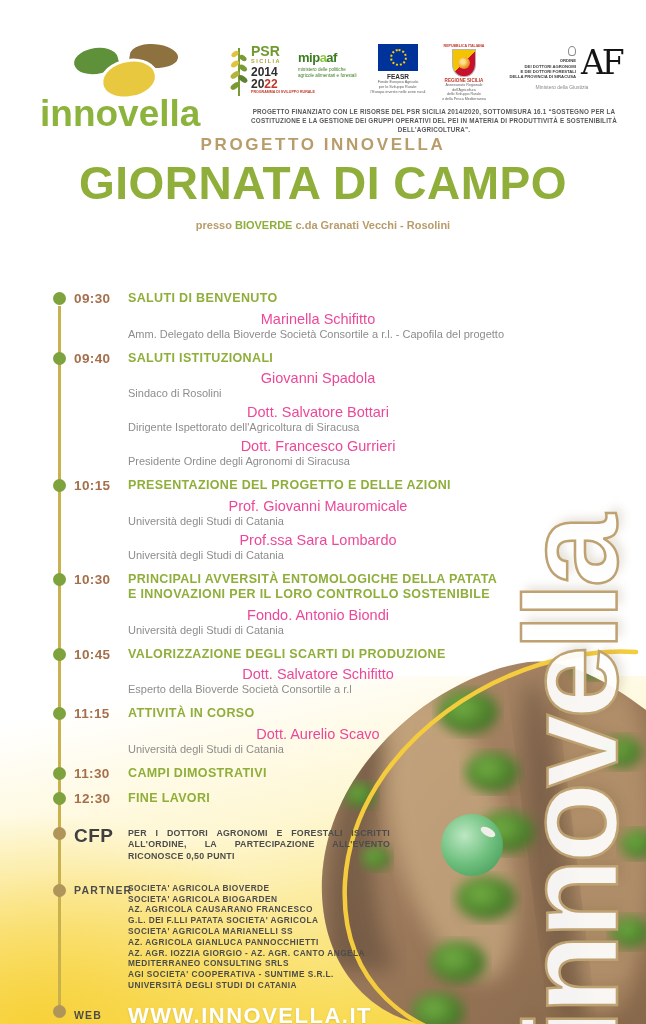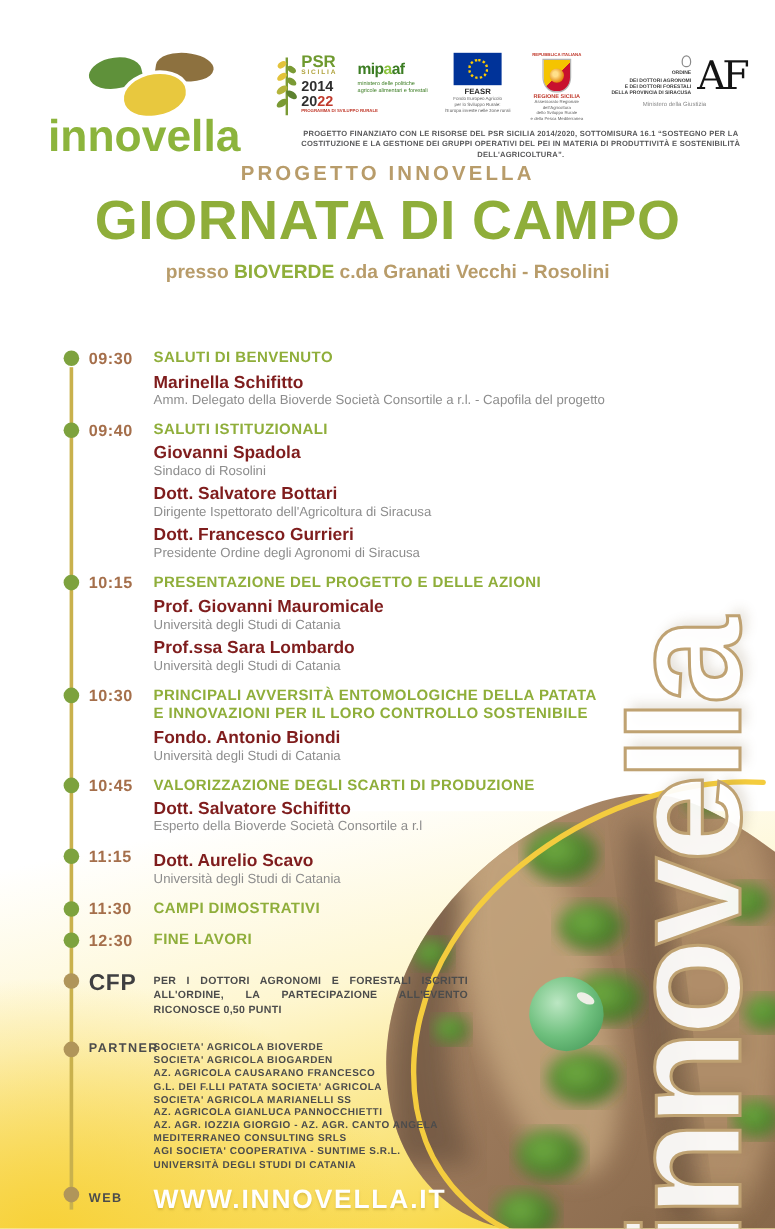--- a/index.html
+++ b/index.html
@@ -89,34 +89,34 @@
   .ord-sub { font-size:5px; color:#8a8a8a; margin-top:4px; text-align:center; }
 
   .fin-note { position:absolute; left:228px; top:107px; width:412px;
     font-size:6.3px; line-height:9px; font-weight:700; color:#58585a; text-align:center; letter-spacing:.2px; }
 
   
   .title-block { position:absolute; left:0; right:0; top:135px; text-align:center; }
   .kicker { font-size:17px; font-weight:700; color:#b89c6a; letter-spacing:2.6px; }
   .main-title { font-size:46px; font-weight:700; color:#8fae3a; letter-spacing:.5px; line-height:50px; margin-top:3px; }
   .date-line { font-size:26px; font-style:italic; font-weight:700; color:#3b3b3d; margin-top:7px; letter-spacing:.3px; }
-  .venue-line { font-size:16px; font-weight:700; color:#b89c6a; margin-top:11px; }
+  .venue-line { font-size:11px; font-weight:700; color:#b89c6a; margin-top:11px; }
   .venue-line .vname { color:#8fae3a; font-weight:800; }
 
   
   .tl-line { position:absolute; left:58px; top:306px; width:2.5px; height:702px; background:#c9b14d; }
   .schedule { position:absolute; left:46px; top:291px; width:462px; }
   .t-row { display:flex; align-items:flex-start; margin-bottom:10px; }
   .t-left { width:82px; flex:none; padding-left:7px; display:flex; align-items:flex-start; }
   .dot { width:13px; height:13px; border-radius:50%; background:#7da23e; margin:1px 8px 0 0; flex:none; }
   .dot.tan { background:#b0955a; }
   .time { font-size:13.5px; font-weight:700; color:#a56f4b; letter-spacing:.4px; }
   .t-content { flex:1; min-width:0; }
   .s-title { font-size:12.5px; font-weight:700; color:#8fae3a; letter-spacing:.35px; line-height:15.5px; }
-  .entry-name { font-size:14.5px; font-weight:700; color:#7f1d1d; line-height:16px; margin-top:4px; }
+  .entry-name { font-size:14.5px; font-weight:400; color:#ec4899; line-height:16px; margin-top:4px;text-align:center; }
   .entry-role { font-size:11px; color:#8d8d8d; line-height:13px; margin-top:1px; }
 
   .row-cfp { margin-top:19px; }
   .cfp-label { font-size:19px; font-weight:600; color:#3f3f41; letter-spacing:.5px; line-height:19px; }
   .cfp-text { width:262px; font-size:8.8px; line-height:11.8px; font-weight:700; color:#4c4c4c;
     text-align:justify; letter-spacing:.25px; margin-top:2px; }
 
   .row-partner { margin-top:20px; }
   .partner-label { font-size:10.5px; font-weight:700; color:#4c4c4c; letter-spacing:1.2px; margin-top:1px; }
   .partner-list { font-size:8.3px; line-height:10.8px; font-weight:700; color:#4c4c4c; letter-spacing:.45px; }
@@ -364,20 +364,21 @@
 </div>
     </div>
   </div>
 
   <div class="t-row">
     <div class="t-left">
       <div class="dot"></div>
       <div class="time">11:15</div>
     </div>
     <div class="t-content">
+      <div class="s-title">ATTIVITÀ IN CORSO</div>
       <div>
   <div>
     <div class="entry-name">Dott. Aurelio Scavo</div>
     <div class="entry-role">Università degli Studi di Catania</div>
   </div>
 </div>
     </div>
   </div>
 
   <div class="t-row">

